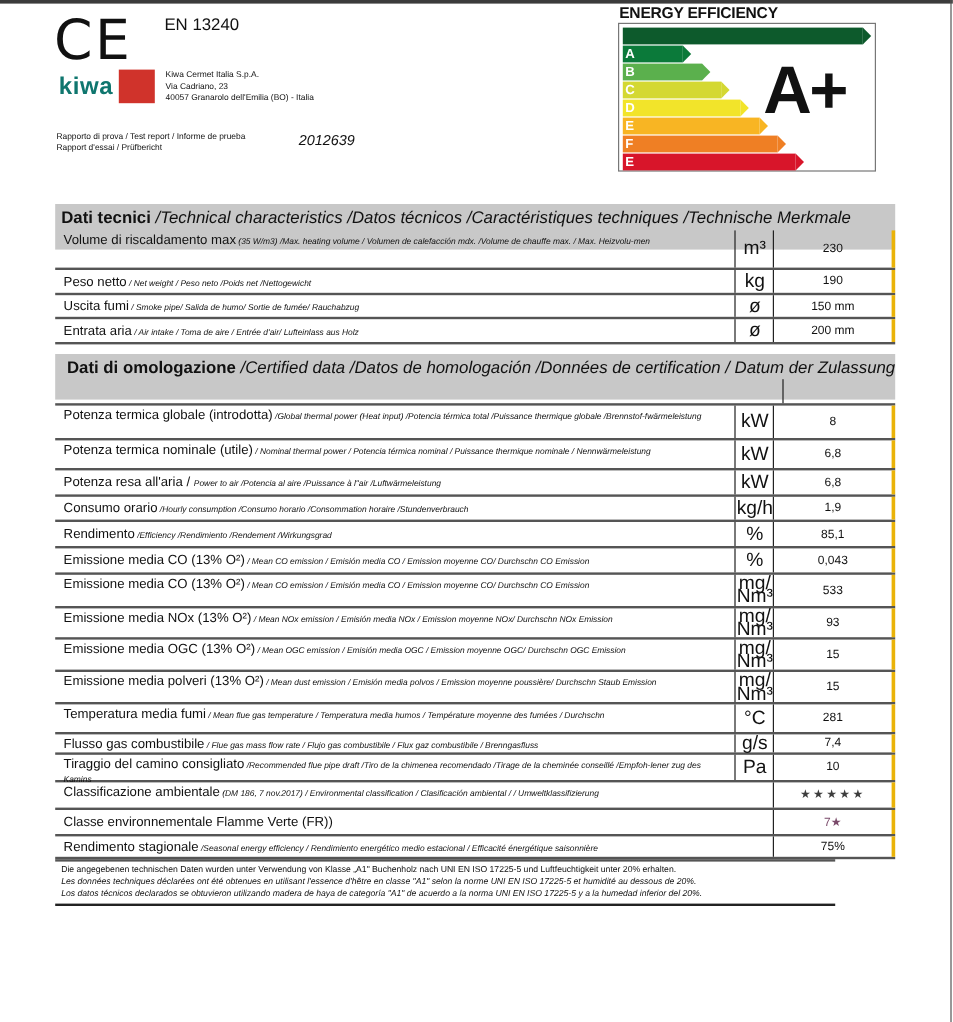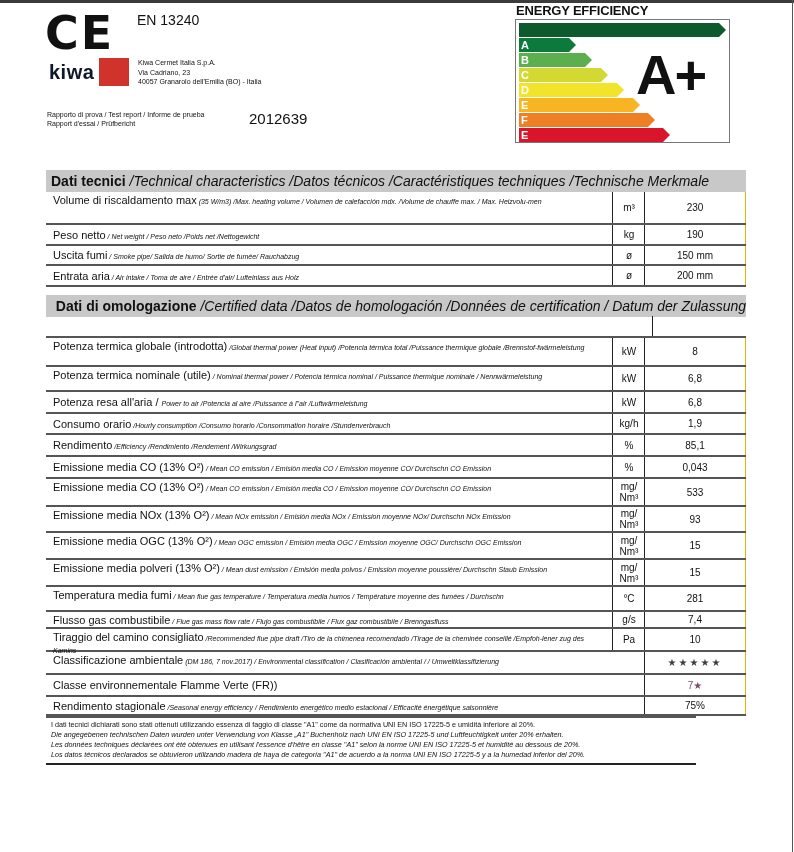--- a/index.html
+++ b/index.html
@@ -5,47 +5,47 @@
   html, body { margin: 0; padding: 0; }
   body {
     width: 794px; height: 852px; position: relative; overflow: hidden;
     background: #ffffff; color: #111;
     font-family: "Liberation Sans", "DejaVu Sans", sans-serif;
   }
   .topbar { position: absolute; left: 0; top: 0; width: 794px; height: 3px; background: #3b3b3b; }
   .rightline { position: absolute; left: 792px; top: 0; width: 1px; height: 852px; background: #555; }
 
   
-  .ce { position: absolute; left: 45px; top: 10px; font-size: 46px; font-weight: bold; letter-spacing: 2px; line-height: 1; font-family: "DejaVu Sans", sans-serif; }
+  .ce { position: absolute; left: 45px; top: 10px; font-size: 46px; font-weight: normal; letter-spacing: 2px; line-height: 1; font-family: "DejaVu Sans", sans-serif; }
   .std { position: absolute; left: 137px; top: 12px; font-size: 14px; }
-  .kiwa-text { position: absolute; left: 49px; top: 61px; font-size: 20px; font-weight: bold; color: #0f172a; letter-spacing: 0.5px; }
+  .kiwa-text { position: absolute; left: 49px; top: 61px; font-size: 20px; font-weight: bold; color: #0f766e; letter-spacing: 0.5px; }
   .kiwa-red { position: absolute; left: 99px; top: 58px; width: 30px; height: 28px; background: #d0332b; }
   .kiwa-addr { position: absolute; left: 138px; top: 58px; font-size: 7px; line-height: 9.5px; }
   .report-label { position: absolute; left: 47px; top: 110px; font-size: 7px; line-height: 9px; }
-  .report-no { position: absolute; left: 249px; top: 110px; font-size: 15px; }
+  .report-no { position: absolute; left: 249px; top: 110px; font-size: 12px; font-style: italic; }
 
   
   .ee-title { position: absolute; left: 516px; top: 3px; font-size: 13px; font-weight: bold; letter-spacing: -0.2px; }
   .ee-box { position: absolute; left: 515px; top: 19px; width: 215px; height: 124px; border: 1px solid #777; box-sizing: border-box; background: #fff; }
   .ee-bar { position: absolute; left: 3px; height: 14px; color: #fff; font-size: 11px; font-weight: bold; line-height: 14px; padding-left: 2px; box-sizing: border-box; }
   .ee-bar::after { content: ""; position: absolute; right: -7px; top: 0; border-top: 7px solid transparent; border-bottom: 7px solid transparent; border-left: 7px solid var(--c); }
   .ee-grade { position: absolute; left: 120px; top: 27px; font-size: 56px; font-weight: bold; line-height: 1; letter-spacing: -2px; }
 
   
-  .section { position: absolute; left: 46px; width: 700px; height: 22px; background: #c8c8c8; font-size: 14px; line-height: 22px; padding-left: 5px; box-sizing: border-box; white-space: nowrap; }
+  .section { position: absolute; left: 46px; width: 700px; height: 38px; background: #c8c8c8; font-size: 14px; line-height: 22px; padding-left: 5px; box-sizing: border-box; white-space: nowrap; }
   .section b { font-weight: bold; }
   .section i { font-style: italic; }
   .row { position: absolute; left: 46px; width: 700px; border-bottom: 2px solid #555; box-sizing: border-box; }
   .row .lbl { position: absolute; left: 7px; right: 140px; font-size: 11px; line-height: 11px; }
   .row .lbl .sub { font-size: 7px; font-style: italic; }
-  .row .unit { position: absolute; left: 566px; width: 32px; top: 0; bottom: 0; border-left: 1px solid #222; display: flex; align-items: center; justify-content: center; font-size: 10px; text-align: center; line-height: 11px; }
+  .row .unit { position: absolute; left: 566px; width: 32px; top: 0; bottom: 0; border-left: 1px solid #222; display: flex; align-items: center; justify-content: center; font-size: 16px; text-align: center; line-height: 11px; }
   .row .val { position: absolute; left: 598px; right: 0; top: 0; bottom: 0; border-left: 1px solid #222; display: flex; align-items: center; justify-content: center; font-size: 10px; }
   .row .val.wide { left: 566px; border-left: none; }
   .row .val.wide.bordered { border-left: 1px solid #222; left: 598px; }
-  .boxed { border-right: 1px solid #eab308; }
+  .boxed { border-right: 3px solid #eab308; }
   .stars { font-size: 16px; letter-spacing: 2px; color: #3d3d3d; }
   .flame { font-size: 15px; color: #7a4a6a; }
   .notes { position: absolute; left: 46px; top: 716px; width: 650px; border-top: 2px solid #555; border-bottom: 2px solid #222; padding: 2px 0 3px 5px; box-sizing: border-box; font-size: 7.2px; line-height: 10px; }
   .notes div:not(:first-child) { font-style: italic; }
   .headrow-empty { position: absolute; left: 46px; top: 316px; width: 700px; height: 22px; border-bottom: 2px solid #555; box-sizing: border-box; }
   .headrow-empty .c1 { position: absolute; left: 606px; top: 0; bottom: 0; border-left: 1px solid #222; }
 </style>
 </head>
 <body>
 
@@ -189,17 +189,16 @@
       <div class="lbl" style="top: 5px;"><span>Classe environnementale Flamme Verte (FR))</span><span class="sub"></span></div>
       <div class="val wide bordered boxed flame">7★</div>
     </div>
     <div class="row" style="top: 697px; height: 19px;">
       <div class="lbl" style="top: 3.5px;"><span>Rendimento stagionale</span><span class="sub"> /Seasonal energy efficiency / Rendimiento energético medio estacional / Efficacité énergétique saisonnière</span></div>
       <div class="val wide bordered boxed">75%</div>
     </div>
   </div>
 
 <div class="notes">
-  <div>I dati tecnici dichiarati sono stati ottenuti utilizzando essenza di faggio di classe "A1" come da normativa UNI EN ISO 17225-5 e umidità inferiore al 20%.</div>
   <div>Die angegebenen technischen Daten wurden unter Verwendung von Klasse „A1" Buchenholz nach UNI EN ISO 17225-5 und Luftfeuchtigkeit unter 20% erhalten.</div>
   <div>Les données techniques déclarées ont été obtenues en utilisant l'essence d'hêtre en classe "A1" selon la norme UNI EN ISO 17225-5 et humidité au dessous de 20%.</div>
   <div>Los datos técnicos declarados se obtuvieron utilizando madera de haya de categoría "A1" de acuerdo a la norma UNI EN ISO 17225-5 y a la humedad inferior del 20%.</div>
 </div>
 
 </body></html>

